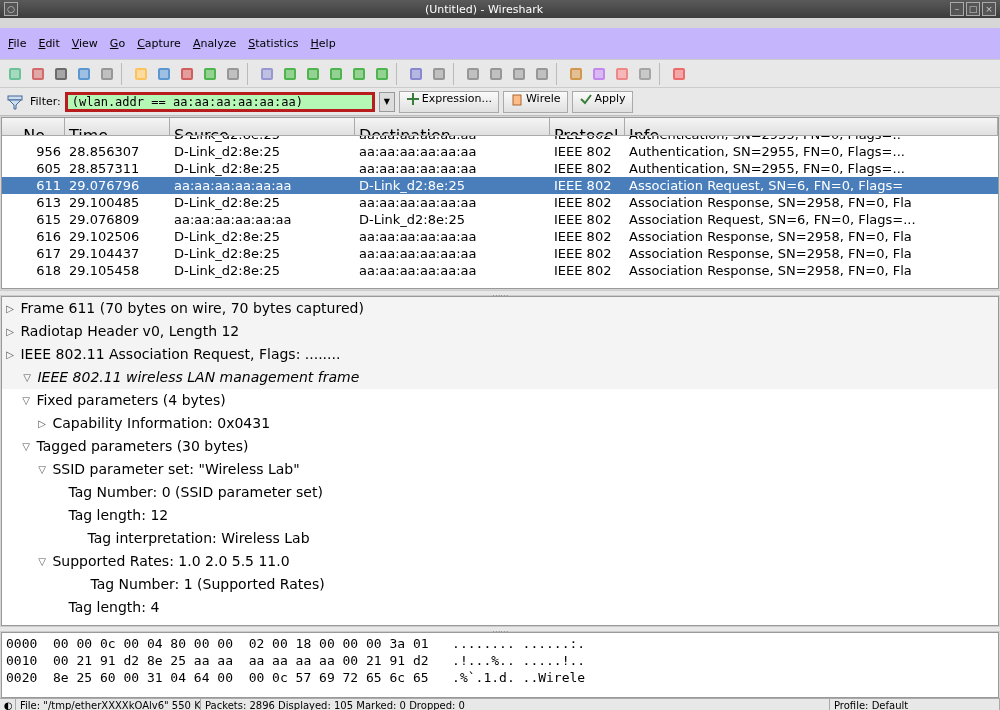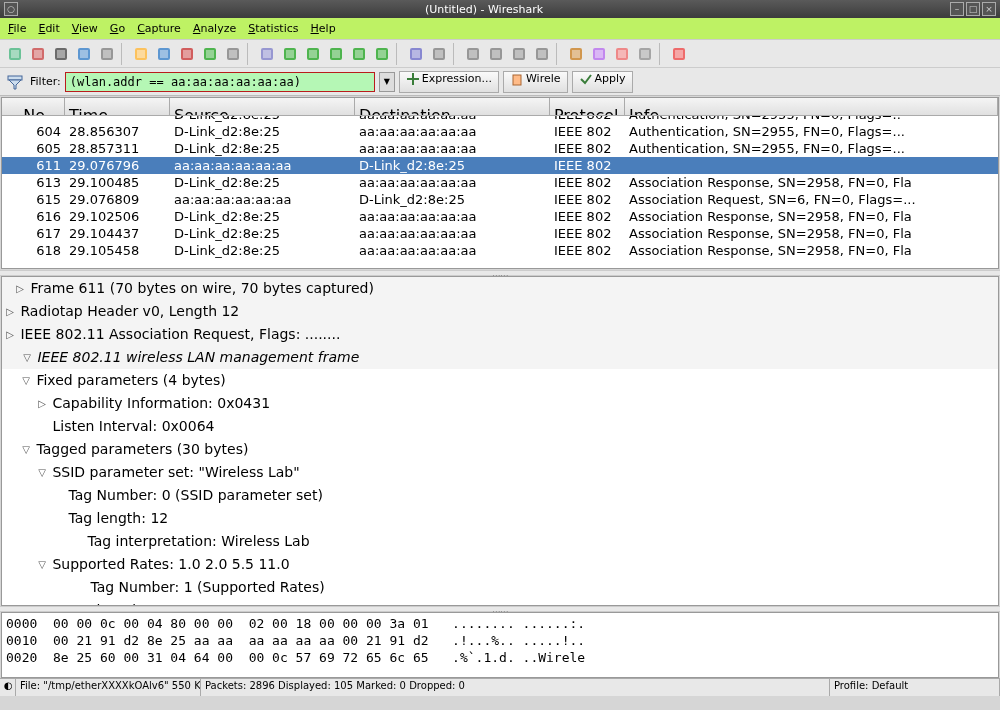--- a/index.html
+++ b/index.html
@@ -1,29 +1,29 @@
 <!DOCTYPE html>
 <html><head>
 <meta charset="utf-8">
 <style>
 * { margin: 0; padding: 0; box-sizing: border-box; font-family: "DejaVu Sans", sans-serif; }
 body { width: 1000px; height: 710px; background: #d6d6d6; font-size: 11px; overflow: hidden; }
 .titlebar { background: linear-gradient(#5a5a5a,#3c3c3c); color: #fff; height: 18px; display: flex; align-items: center; padding: 0 4px; font-size: 11px; }
 .titlebar .title { text-align: center; flex: 1; }
 .titlebar .btns { display: flex; gap: 2px; }
 .titlebar .wbtn { width: 14px; height: 14px; border: 1px solid #aaa; background: #555; display: flex; align-items: center; justify-content: center; font-size: 9px; color: #ccc; }
-.menubar { background: #bef264; height: 22px; display: flex; align-items: center; padding: 0 2px; border-bottom: 1px solid #ccc; }
+.menubar { background: #c4b5fd; height: 32px; display: flex; align-items: center; padding: 0 2px; border-bottom: 1px solid #ccc; margin-top: 10px; }
 .menubar span { padding: 2px 6px; cursor: default; }
 .menubar span u { text-decoration: underline; }
 .toolbar { background: #e8e8e8; padding: 2px 4px; border-bottom: 1px solid #ccc; display: flex; align-items: center; gap: 1px; flex-wrap: nowrap; height: 28px; }
 .tbtn { width: 22px; height: 22px; border: 1px solid transparent; display: flex; align-items: center; justify-content: center; }
 .tbtn svg { width: 16px; height: 16px; }
 .tsep { width: 6px; height: 22px; border-left: 1px solid #bbb; margin: 0 2px; }
 .filterbar { background: #e8e8e8; padding: 2px 4px; display: flex; align-items: center; gap: 4px; height: 28px; border-bottom: 1px solid #bbb; }
-.filter-input { flex: 0 0 310px; background: #b5f7b5; border: 1px solid #b91c1c; padding: 2px 4px; font-family: monospace; font-size: 12px; height: 20px; border-radius: 0; }
+.filter-input { flex: 0 0 310px; background: #b5f7b5; border: 3px solid #b91c1c; padding: 2px 4px; font-family: monospace; font-size: 12px; height: 20px; border-radius: 0; }
 .filter-dd { width: 16px; height: 20px; background: #ddd; border: 1px solid #999; display: flex; align-items: center; justify-content: center; font-size: 8px; }
 .fbtn { height: 22px; padding: 0 6px; display: flex; align-items: flex-start; gap: 2px; border: 1px solid #aaa; background: linear-gradient(#fafafa,#e0e0e0); font-size: 11px; }
 .fbtn svg { width: 14px; height: 14px; }
 .panes { height: 612px; display: flex; flex-direction: column; }
 .packet-list { height: 172px; background: #fff; border: 1px solid #999; margin: 1px; display: flex; flex-direction: column; overflow: hidden; }
 .plist-head { display: flex; background: linear-gradient(#f5f5f5,#e0e0e0); border-bottom: 1px solid #aaa; height: 18px; flex: none; }
 .plist-head div { border-right: 1px solid #aaa; padding: 8px 4px; font-size: 16px; font-family: "DejaVu Sans"; overflow: hidden; white-space: nowrap; text-decoration: underline; }
 .plist-body { flex: 1; overflow: hidden; }
 .prow { display: flex; font-family: "DejaVu Sans Mono", monospace; font-size: 13px; white-space: nowrap; line-height: 17px; }
 .prow div { padding: 0 4px; overflow: hidden; }
@@ -283,41 +283,42 @@
     <div class="plist-body" id="plist-body">
         <div class="prow" style="margin-top: -10px;">
           <div class="c-no"></div>
           <div class="c-time"></div>
           <div class="c-src">D-Link_d2:8e:25</div>
           <div class="c-dst">aa:aa:aa:aa:aa:aa</div>
           <div class="c-proto">IEEE 802</div>
           <div class="c-info">Authentication, SN=2955, FN=0, Flags=..</div>
         </div>
         <div class="prow">
-          <div class="c-no">604</div>
+          <div class="c-no">956</div>
           <div class="c-time">28.856307</div>
           <div class="c-src">D-Link_d2:8e:25</div>
           <div class="c-dst">aa:aa:aa:aa:aa:aa</div>
           <div class="c-proto">IEEE 802</div>
           <div class="c-info">Authentication, SN=2955, FN=0, Flags=...</div>
         </div>
         <div class="prow">
           <div class="c-no">605</div>
           <div class="c-time">28.857311</div>
           <div class="c-src">D-Link_d2:8e:25</div>
           <div class="c-dst">aa:aa:aa:aa:aa:aa</div>
           <div class="c-proto">IEEE 802</div>
           <div class="c-info">Authentication, SN=2955, FN=0, Flags=...</div>
         </div>
         <div class="prow sel">
           <div class="c-no">611</div>
           <div class="c-time">29.076796</div>
           <div class="c-src">aa:aa:aa:aa:aa:aa</div>
           <div class="c-dst">D-Link_d2:8e:25</div>
           <div class="c-proto">IEEE 802</div>
+          <div class="c-info">Association Request, SN=6, FN=0, Flags=</div>
         </div>
         <div class="prow">
           <div class="c-no">613</div>
           <div class="c-time">29.100485</div>
           <div class="c-src">D-Link_d2:8e:25</div>
           <div class="c-dst">aa:aa:aa:aa:aa:aa</div>
           <div class="c-proto">IEEE 802</div>
           <div class="c-info">Association Response, SN=2958, FN=0, Fla</div>
         </div>
         <div class="prow">
@@ -349,27 +350,26 @@
           <div class="c-time">29.105458</div>
           <div class="c-src">D-Link_d2:8e:25</div>
           <div class="c-dst">aa:aa:aa:aa:aa:aa</div>
           <div class="c-proto">IEEE 802</div>
           <div class="c-info">Association Response, SN=2958, FN=0, Fla</div>
         </div>
       </div>
   </div>
   <div class="divider">⋯⋯</div>
   <div class="tree-pane" id="tree">
-      <div class="tree-row top" style="padding-left: 12px;"><span class="tri">▷</span> Frame 611 (70 bytes on wire, 70 bytes captured)</div>
+      <div class="tree-row top" style="padding-left: 2px;"><span class="tri">▷</span> Frame 611 (70 bytes on wire, 70 bytes captured)</div>
       <div class="tree-row top" style="padding-left: 2px;"><span class="tri">▷</span> Radiotap Header v0, Length 12</div>
       <div class="tree-row top" style="padding-left: 2px;"><span class="tri">▷</span> IEEE 802.11 Association Request, Flags: ........</div>
       <div class="tree-row top" style="padding-left: 19px; font-style: italic;"><span class="tri">▽</span> IEEE 802.11 wireless LAN management frame</div>
       <div class="tree-row" style="padding-left: 18px;"><span class="tri">▽</span> Fixed parameters (4 bytes)</div>
       <div class="tree-row" style="padding-left: 34px;"><span class="tri">▷</span> Capability Information: 0x0431</div>
-      <div class="tree-row" style="padding-left: 34px;"><span class="tri">&nbsp;</span> Listen Interval: 0x0064</div>
       <div class="tree-row" style="padding-left: 18px;"><span class="tri">▽</span> Tagged parameters (30 bytes)</div>
       <div class="tree-row" style="padding-left: 34px;"><span class="tri">▽</span> SSID parameter set: "Wireless Lab"</div>
       <div class="tree-row" style="padding-left: 50px;"><span class="tri">&nbsp;</span> Tag Number: 0 (SSID parameter set)</div>
       <div class="tree-row" style="padding-left: 50px;"><span class="tri">&nbsp;</span> Tag length: 12</div>
       <div class="tree-row" style="padding-left: 69px;"><span class="tri">&nbsp;</span> Tag interpretation: Wireless Lab</div>
       <div class="tree-row" style="padding-left: 34px;"><span class="tri">▽</span> Supported Rates: 1.0 2.0 5.5 11.0</div>
       <div class="tree-row" style="padding-left: 50px; margin-left: 22px;"><span class="tri">&nbsp;</span> Tag Number: 1 (Supported Rates)</div>
       <div class="tree-row" style="padding-left: 50px;"><span class="tri">&nbsp;</span> Tag length: 4</div>
     </div>
   <div class="divider">⋯⋯</div>

